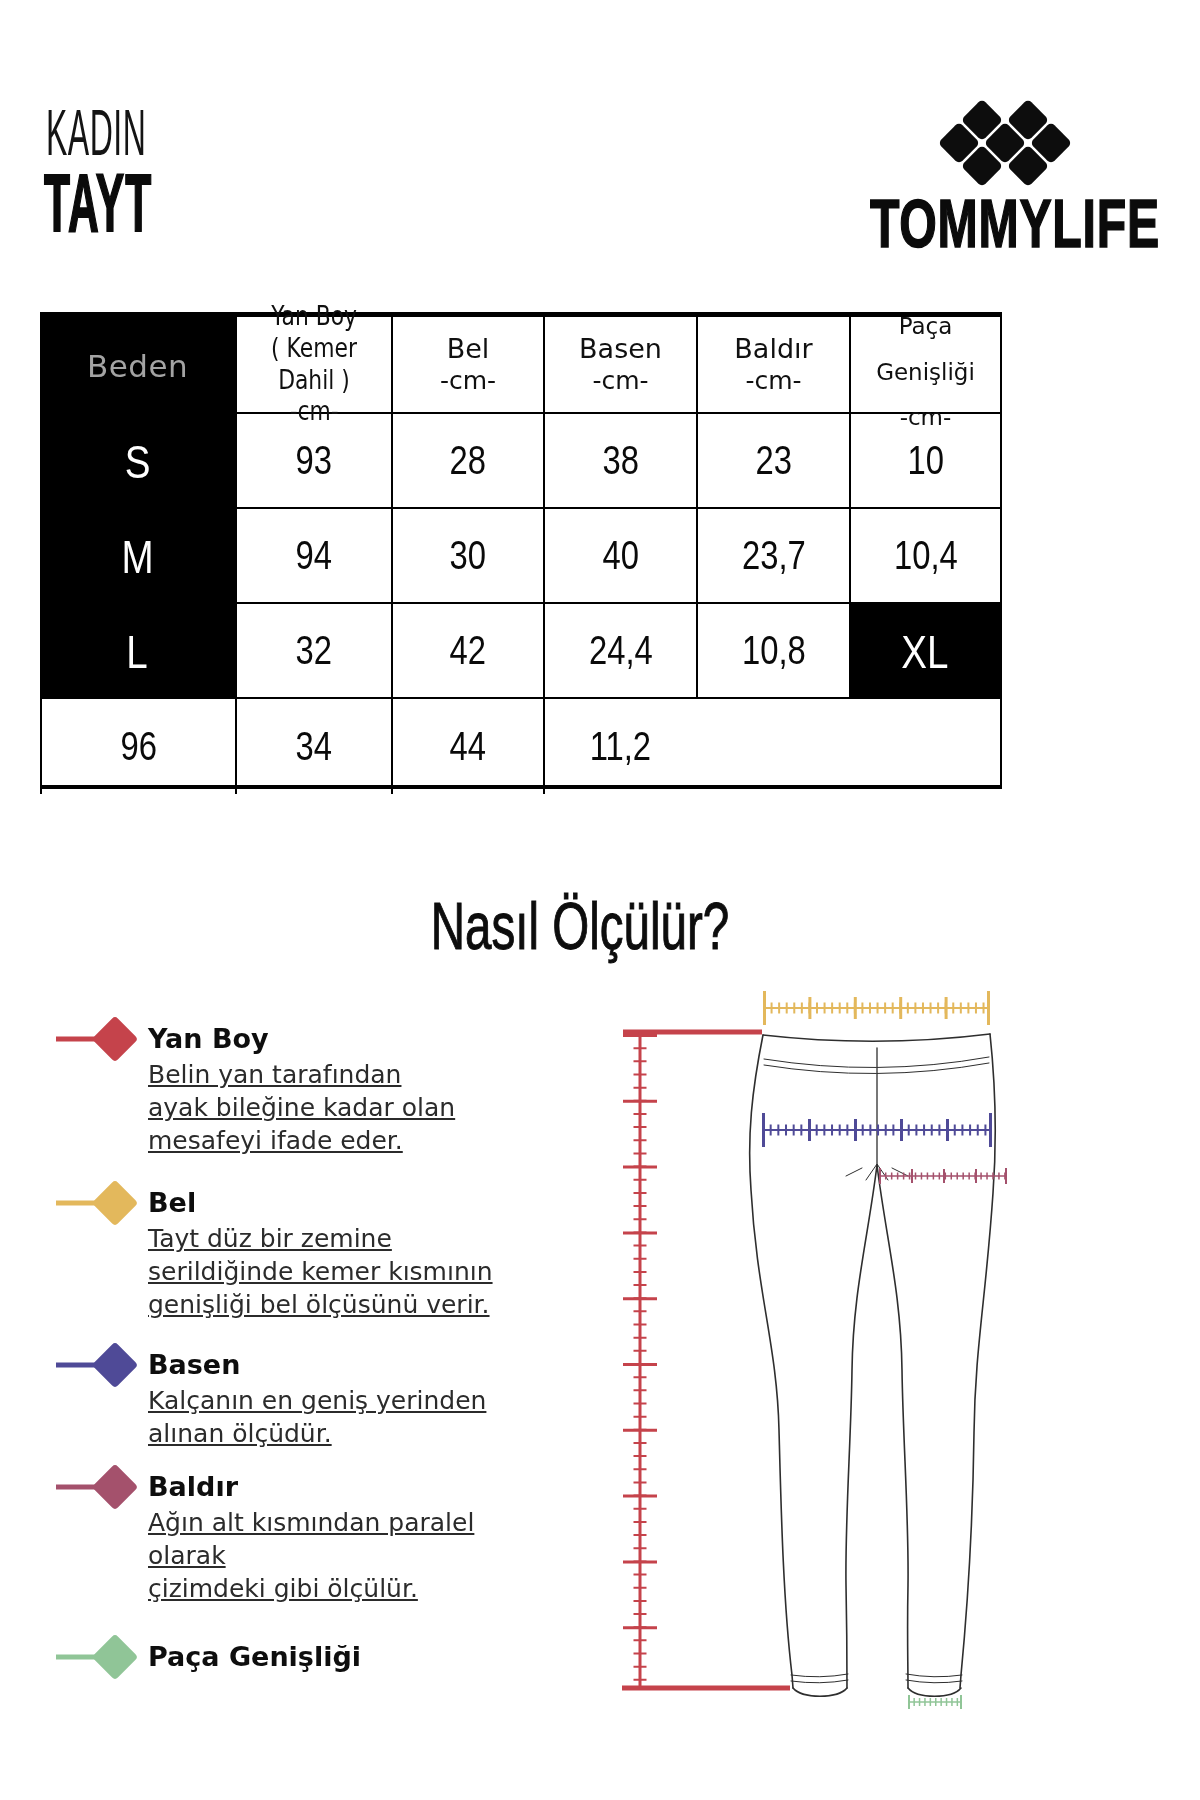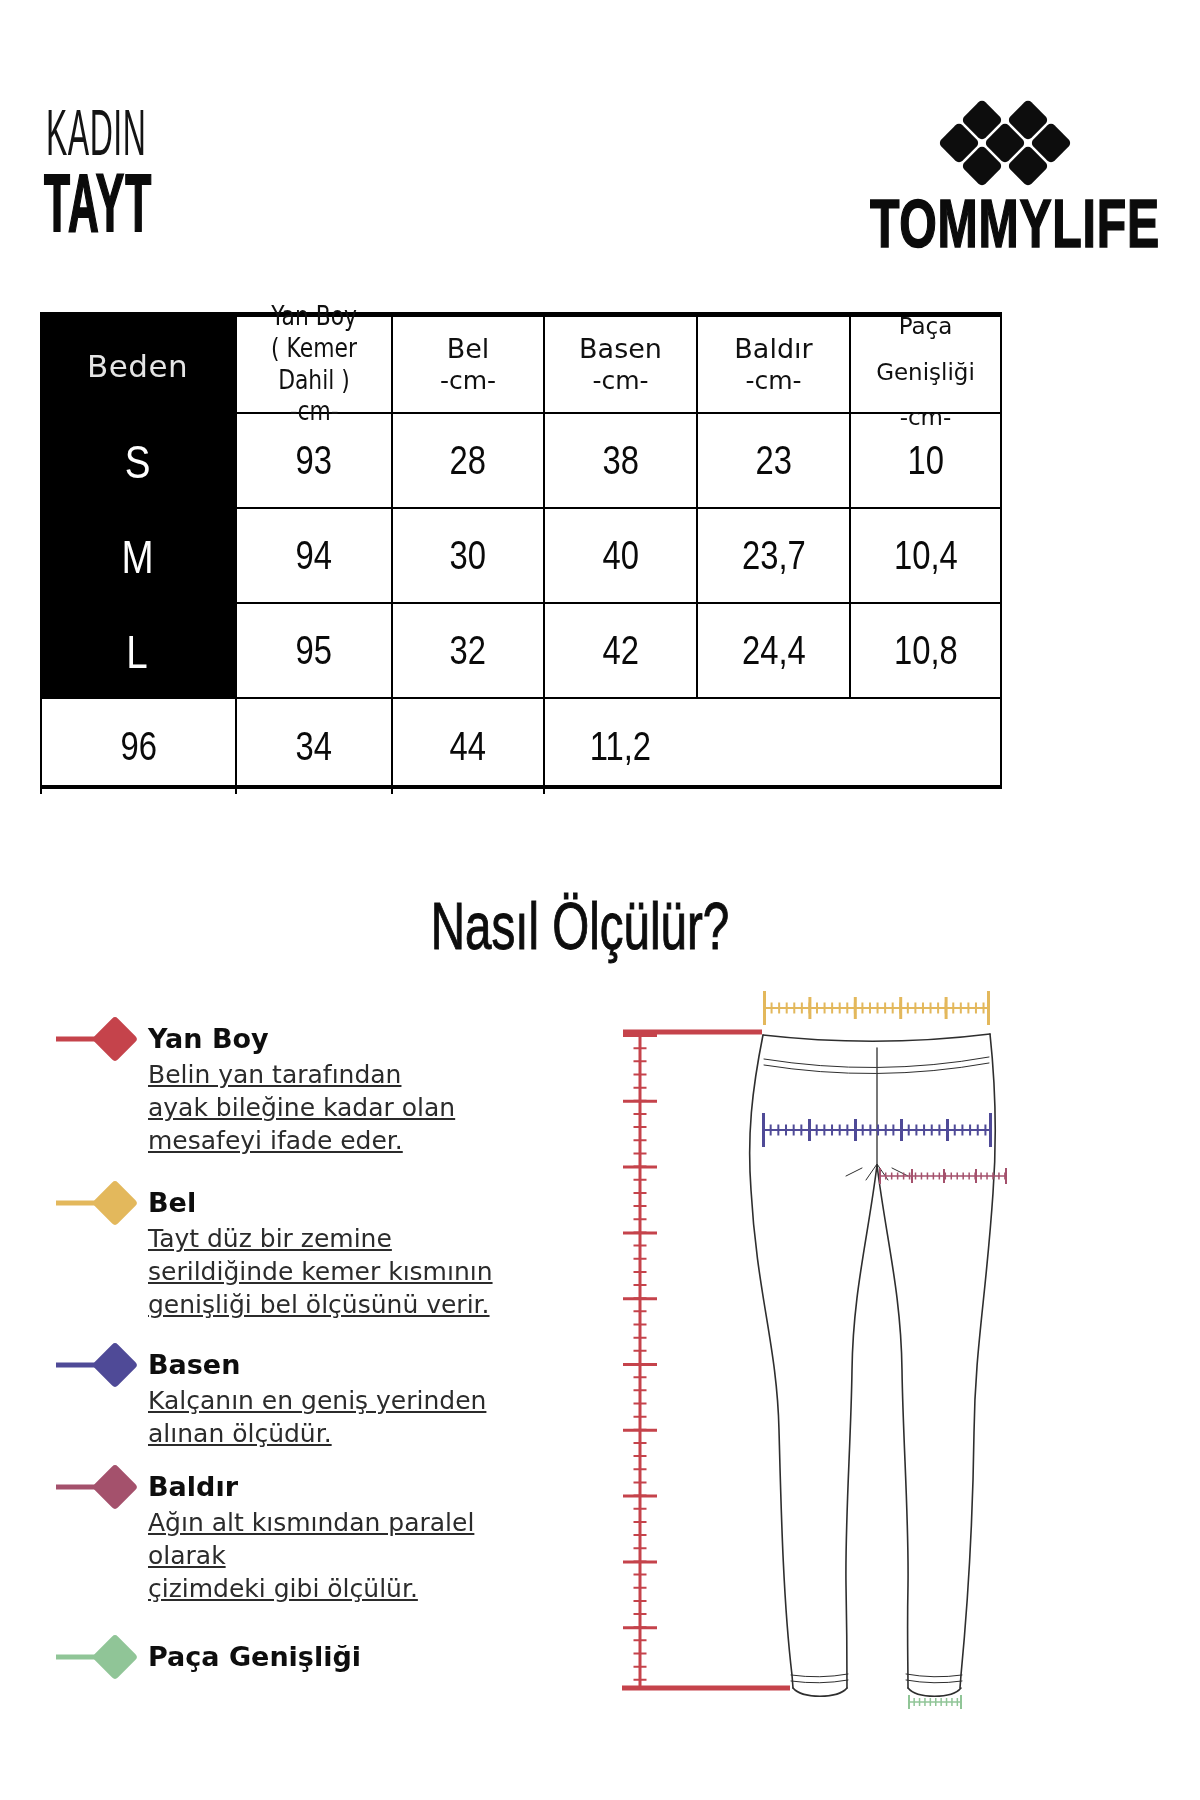--- a/index.html
+++ b/index.html
@@ -41,21 +41,21 @@
     display:grid;
     grid-template-columns:195px 156px 152px 153px 153px 151px;
     grid-template-rows:97px 95px 95px 95px 95px;
     border-top:5px solid #000; border-bottom:4px solid #000; border-right:2px solid #000;
     background:#fff;
   }
   .cell { display:flex; flex-direction:column; align-items:center; justify-content:center; text-align:center; }
   .cell.bl { border-left:2px solid #000; }
   .cell.bb { border-bottom:2px solid #000; }
   .dark { background:#000; color:#fff; }
-  .corner-label { font-size:31px; color:#e5e5e5; letter-spacing:0.5px; }
+  .corner-label { font-size:31px; color:#a3a3a3; letter-spacing:0.5px; }
   .h-line { display:block; font-size:27px; line-height:1.22; color:#101010; }
   .h-line.unit { font-size:25px; }
   .col-narrow .h-line { font-size:26px; transform:scaleX(0.84); }
   .col-paca .h-line { font-size:23px; line-height:1.3;margin-top:16px; }
   .col-paca .h-line.unit { font-size:23px; }
   .size-label {
     font-family:"Liberation Sans", sans-serif; font-size:47px; font-weight:400;
     transform:scaleX(0.82); display:inline-block; white-space:nowrap;
   }
   .num {
@@ -161,35 +161,35 @@
       <span class="num">23,7</span>
     </div>
   <div class="cell bl bb">
       <span class="num">10,4</span>
     </div>
 
   <div class="cell dark">
       <span class="size-label">L</span>
     </div>
   <div class="cell bl bb">
-      <span class="num">95</span>
-    </div>
-  <div class="cell bl bb">
       <span class="num">32</span>
     </div>
   <div class="cell bl bb">
       <span class="num">42</span>
     </div>
   <div class="cell bl bb">
       <span class="num">24,4</span>
     </div>
   <div class="cell bl bb">
       <span class="num">10,8</span>
     </div>
 
+  <div class="cell dark">
+      <span class="size-label">XL</span>
+    </div>
   <div class="cell bl">
       <span class="num">96</span>
     </div>
   <div class="cell bl">
       <span class="num">34</span>
     </div>
   <div class="cell bl">
       <span class="num">44</span>
     </div>
   <div class="cell bl">

